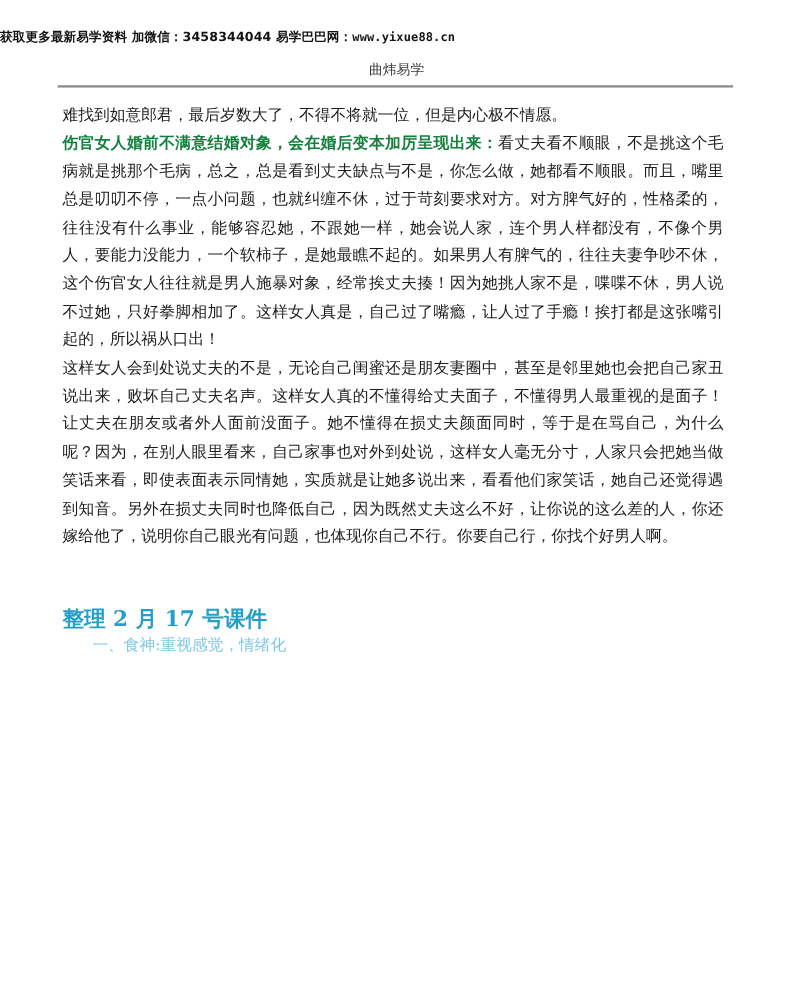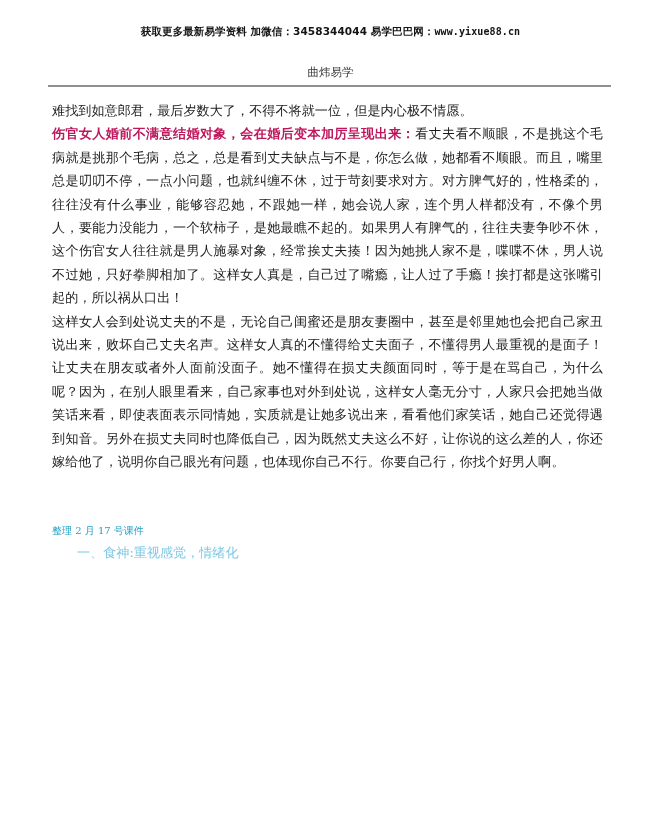--- a/index.html
+++ b/index.html
@@ -21,40 +21,39 @@
     width: 661px;
     height: 840px;
     box-sizing: border-box;
   }
 
   
   .header-zone {
     padding-top: 24px;
   }
   .header-line {
-    text-align: center;
     font-family: "DejaVu Sans", "Liberation Sans", sans-serif;
     font-size: 10.5px;
     font-weight: bold;
     color: #141414;
     letter-spacing: 0.1px;
     line-height: 14px;
     white-space: nowrap;
   }
   .header-line .url {
     font-family: "DejaVu Sans Mono", "Liberation Mono", monospace;
     font-weight: bold;
     font-size: 10px;
   }
   .header-sub {
     text-align: center;
     font-family: "DejaVu Serif", "Liberation Serif", serif;
     font-size: 11.5px;
     color: #3a3a3a;
-    margin-top: 26px;
+    margin-top: 12px;
     line-height: 15px;
   }
   .header-rule {
     margin: 5px 50px 0 48px;
     border: 0;
     border-top: 2px solid #909090;
     height: 0;
   }
 
   
@@ -66,34 +65,34 @@
     margin: 0;
     font-size: 13.1px;
     line-height: 23.4px;
     text-align: justify;
     text-justify: inter-ideograph;
     color: #1c1c1c;
     letter-spacing: 0.05px;
   }
   p.para .lead-bold {
     font-weight: bold;
-    color: #be185d;
+    color: #15803d;
   }
   .spacer-line {
     height: 23.4px;
   }
 
   
   .tail-zone {
     margin: 0 46px 0 52px;
   }
   .tail-heading {
-    font-size: 10px;
+    font-size: 18px;
     line-height: 22px;
-    font-weight: normal;
+    font-weight: bold;
     color: #24a0c8;
   }
   .tail-sub {
     font-size: 13.1px;
     line-height: 22px;
     color: #7ec8e3;
     margin-left: 25px;
   }
 </style>
 </head>

